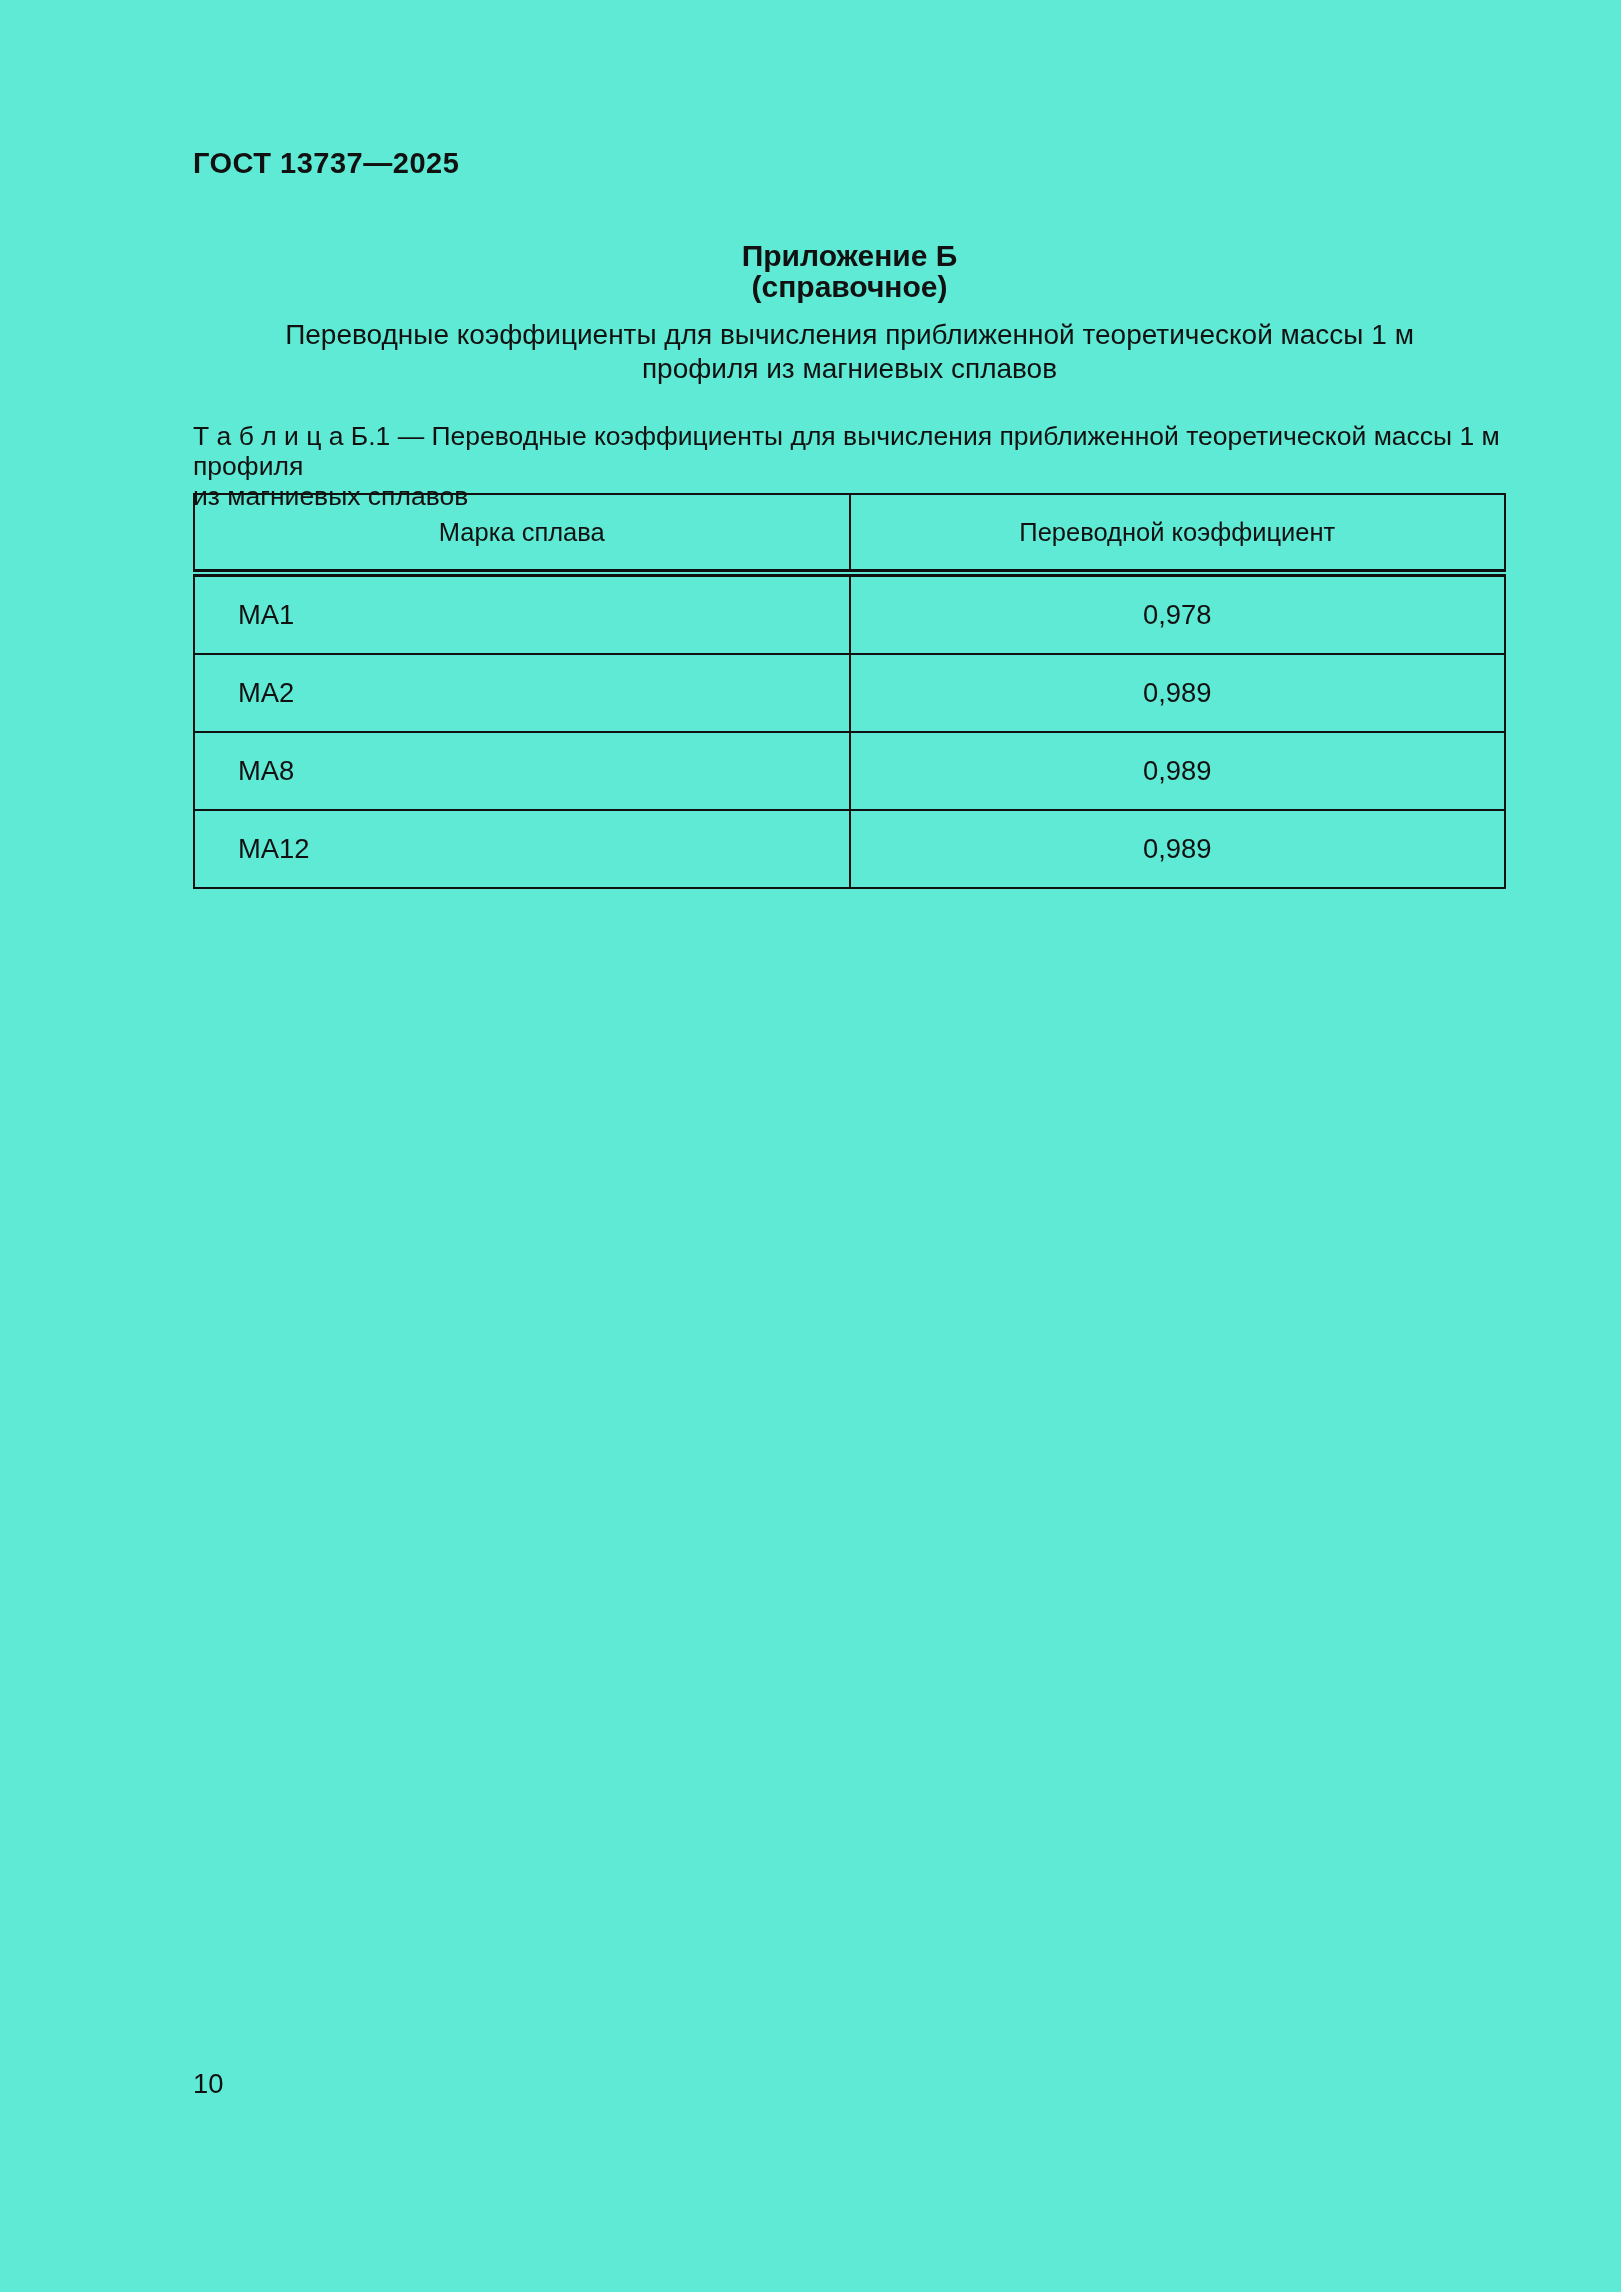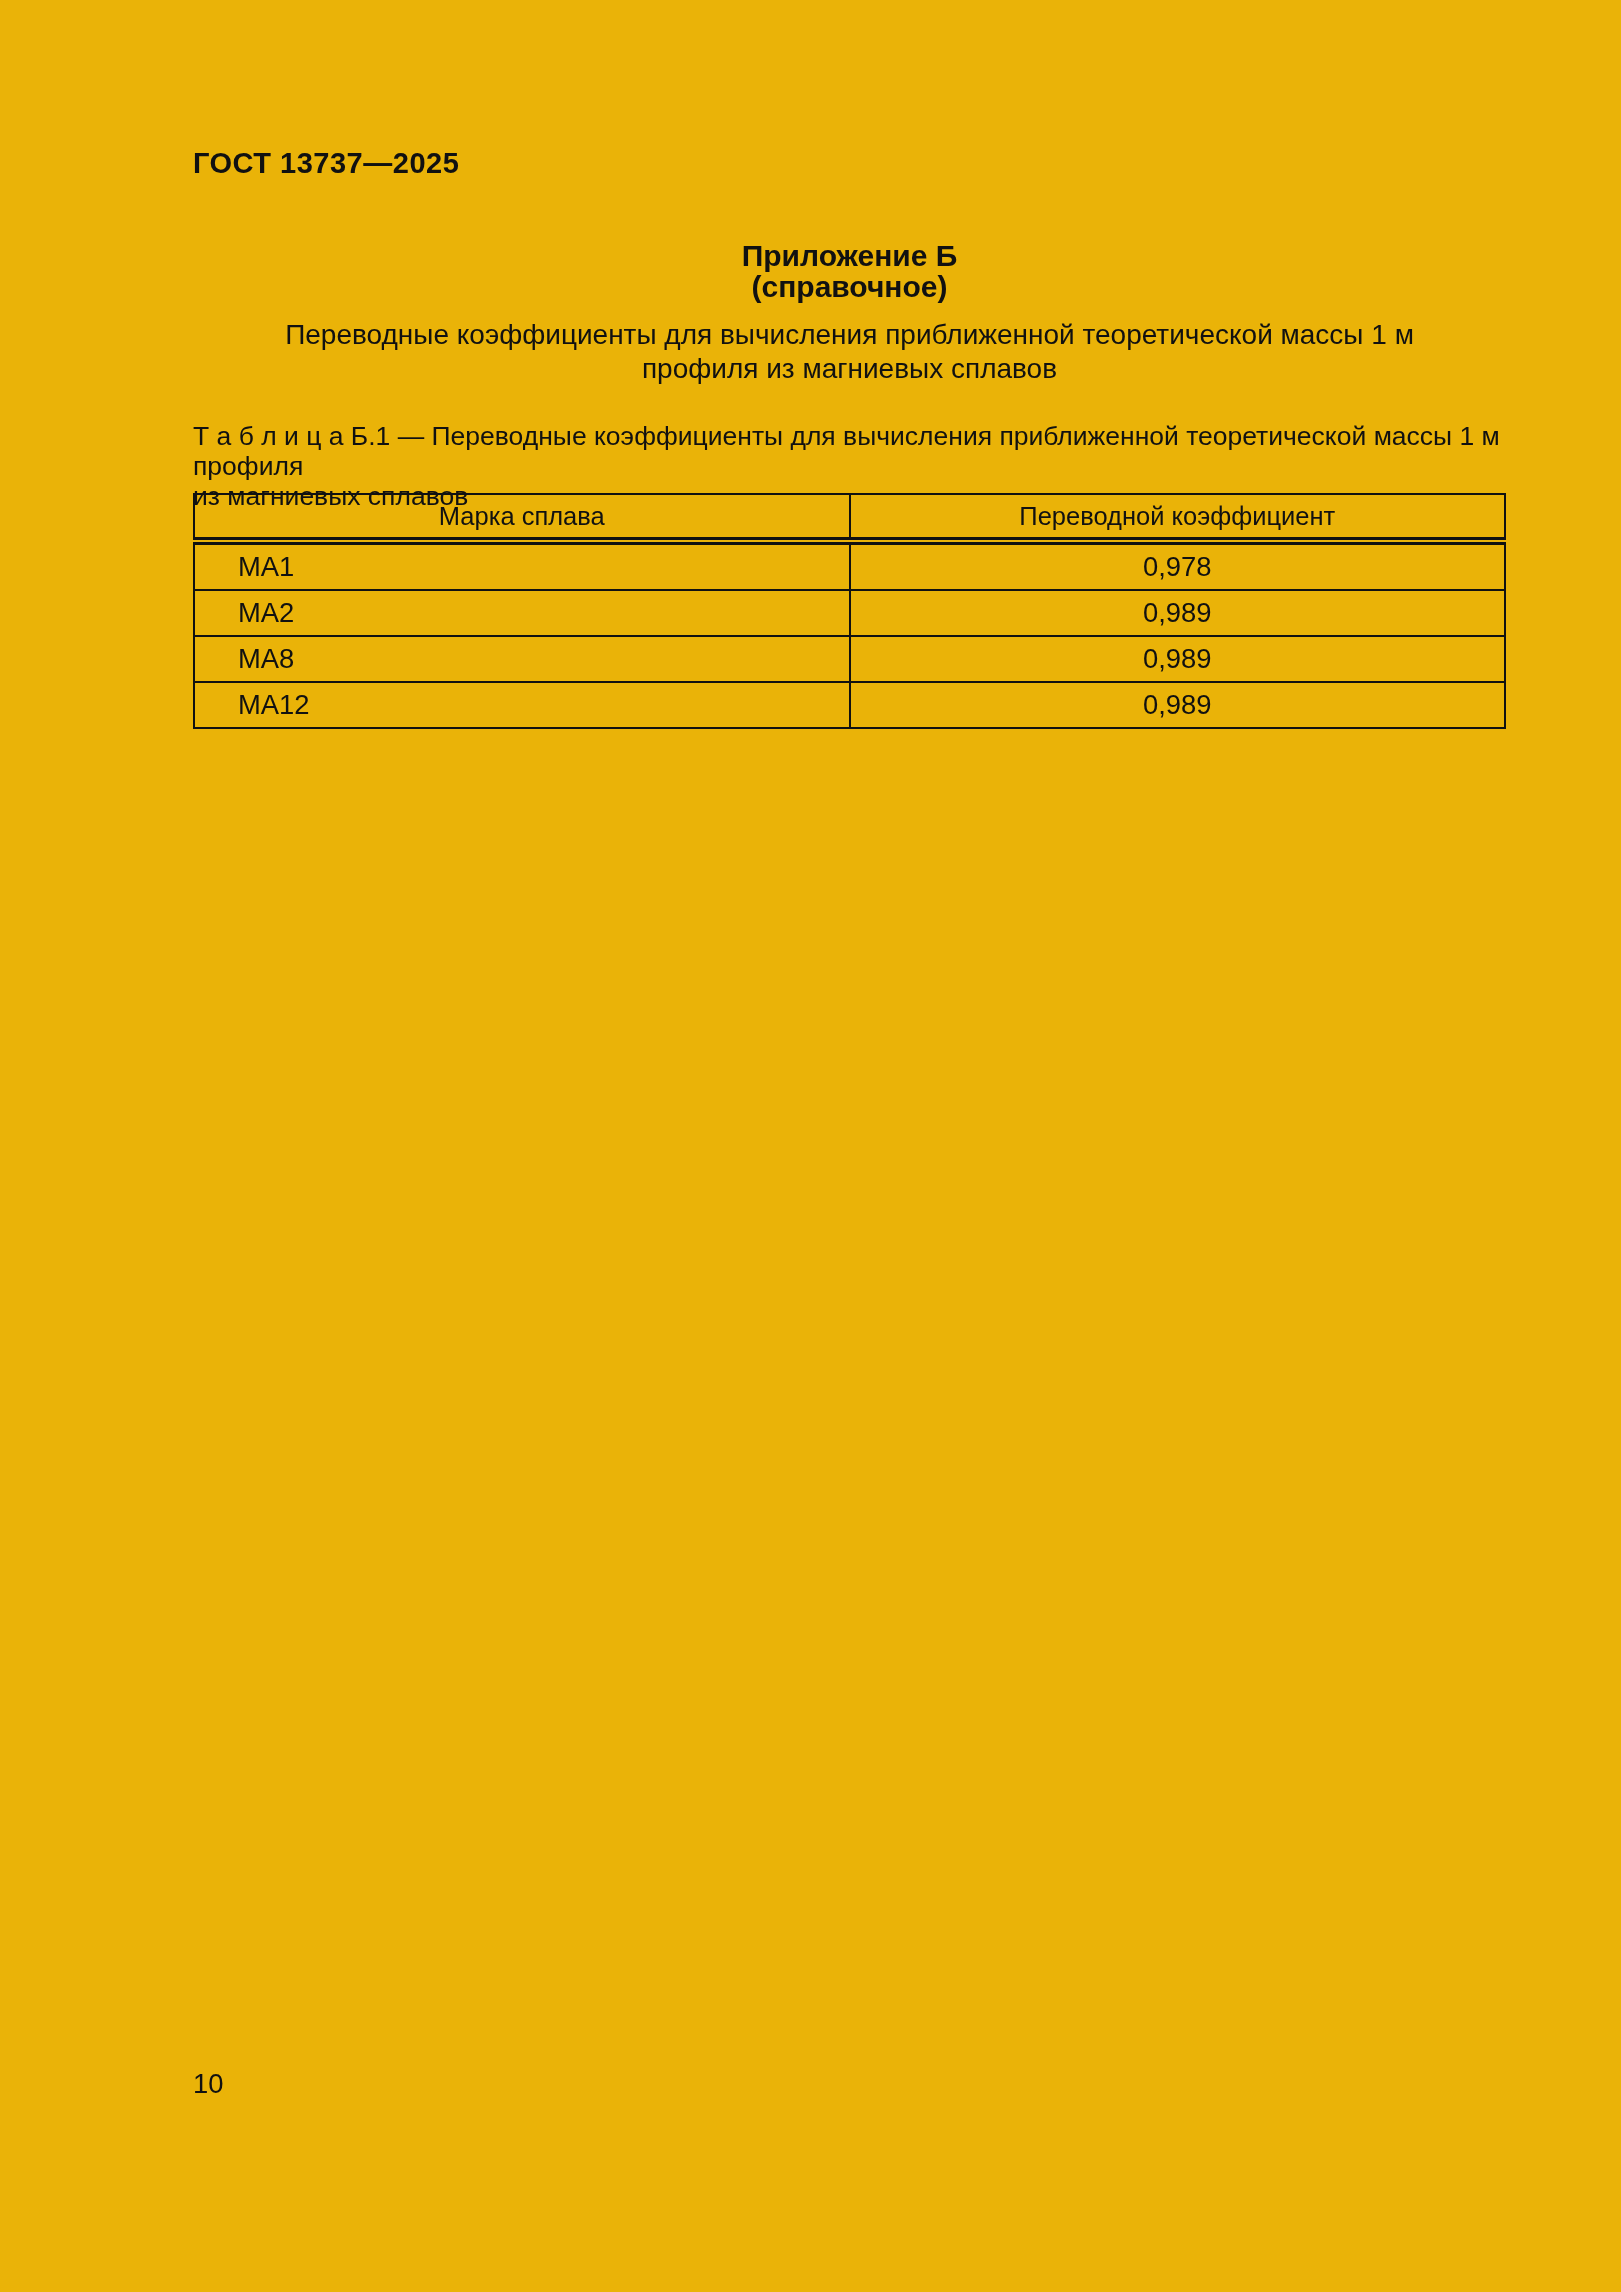--- a/index.html
+++ b/index.html
@@ -11,21 +11,21 @@
     width: 1621px;
     height: 2293px;
     position: relative;
     font-family: "Liberation Sans", sans-serif;
     color: #111111;
     overflow: hidden;
   }
   .page {
     position: absolute;
     inset: 0;
-    background: #eab308;
+    background: #5eead4;
   }
   .doc-ref {
     position: absolute;
     left: 193px;
     top: 147px;
     font-size: 29px;
     font-weight: bold;
     letter-spacing: 0.5px;
     white-space: nowrap;
   }
@@ -62,21 +62,21 @@
     position: absolute;
     left: 193px;
     top: 493px;
     width: 1313px;
     border-collapse: collapse;
     table-layout: fixed;
   }
   .coef-table th,
   .coef-table td {
     border: 2.9px solid #111111;
-    padding: 0;
+    padding: 16px;
     vertical-align: middle;
     font-weight: normal;
   }
   .coef-table th {
     height: 42px;
     font-size: 25.5px;
     text-align: center;
     border-bottom: 8.8px double #111111;
   }
   .coef-table td {

